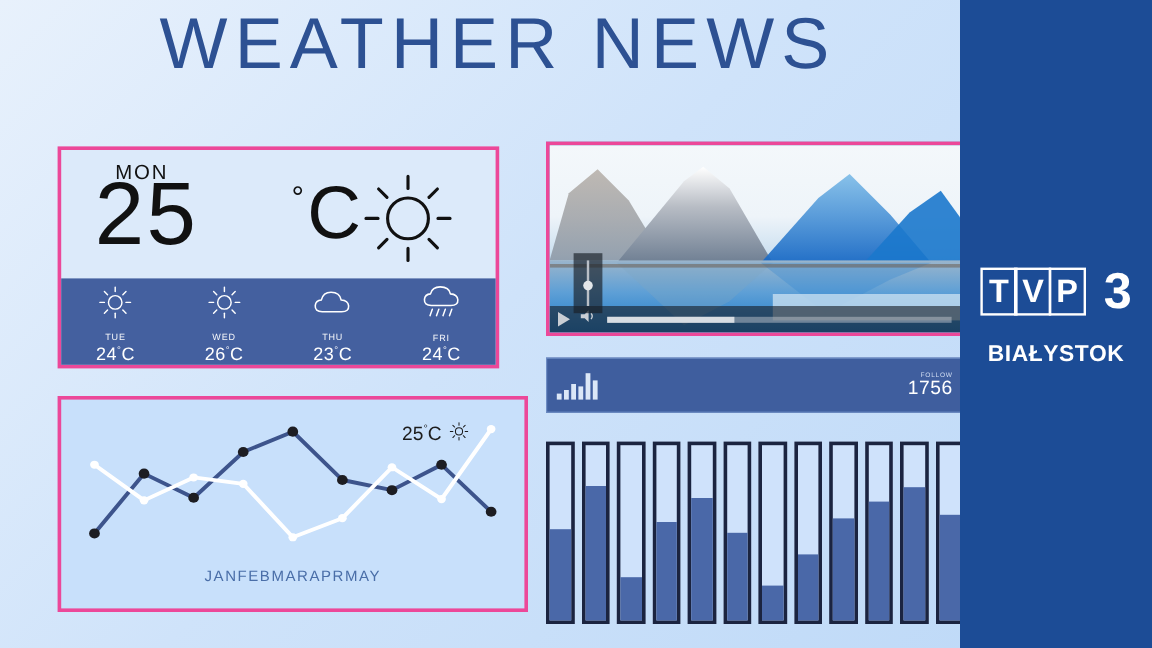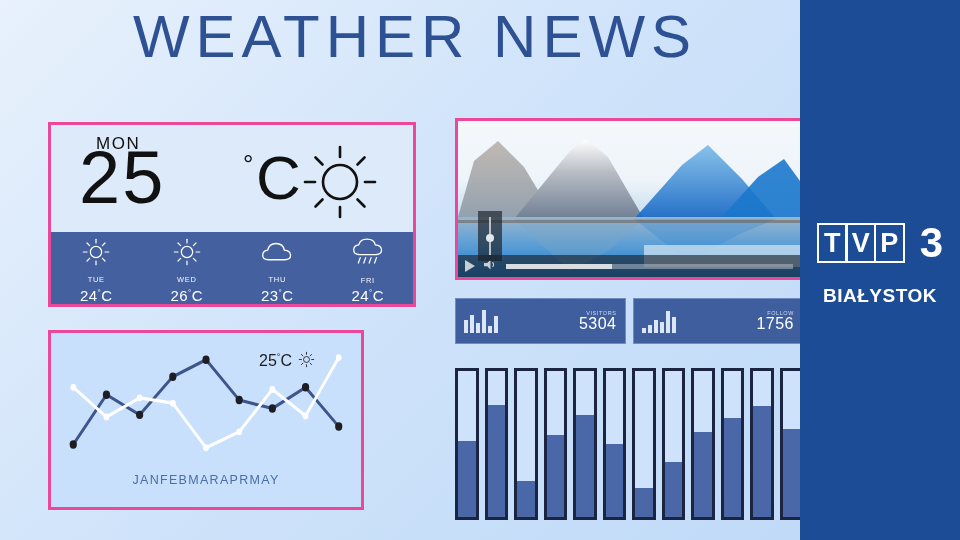--- a/index.html
+++ b/index.html
@@ -79,21 +79,21 @@
   }
   .fc-cell {
     flex:1; display:flex; flex-direction:column; align-items:center;
     justify-content:space-between; padding-top:5px; color:#fff;
   }
   .fc-day { font-size:7.5px; letter-spacing:.7px; margin-top:2px; opacity:.95; }
   .fc-temp { font-size:15px; margin-top:1px; letter-spacing:.4px; }
   .fc-temp sup { font-size:8px; vertical-align:super; }
 
   
-  #chart-card { left:48px; top:330px; width:316px; height:180px; background:#c8e0fb; }
+  #chart-card { left:48px; top:330px; width:392px; height:180px; background:#c8e0fb; }
   #chart-svg { position:absolute; left:0; top:0; width:100%; height:130px; }
   #chart-anno {
     position:absolute; right:46px; top:18px;
     font-size:16px; color:#1c1c1c; display:flex; align-items:center; gap:6px;
   }
   #chart-anno sup { font-size:9px; vertical-align:super; }
   #chart-xaxis {
     position:absolute; left:0; right:0; bottom:20px;
     display:flex; justify-content:center; padding:0 14px;
   }
@@ -332,34 +332,20 @@
     </div>
     <div id="progress-track">
       <div id="progress-fill"></div>
     </div>
   </div>
 </div>
 
 <div id="stats-row">
   <div class="stat-card">
     <div class="stat-bars">
-      <i style="height:55%"></i>
-        <i style="height:75%"></i>
-        <i style="height:40%"></i>
-      <i style="height:95%"></i>
-        <i style="height:30%"></i>
-        <i style="height:70%"></i>
-    </div>
-    <div class="stat-text">
-      <span class="stat-label">VISITORS</span>
-      <span class="stat-value">5304</span>
-    </div>
-  </div>
-  <div class="stat-card">
-    <div class="stat-bars">
       <i style="height:22%"></i>
         <i style="height:35%"></i>
         <i style="height:55%"></i>
       <i style="height:45%"></i>
         <i style="height:90%"></i>
         <i style="height:65%"></i>
     </div>
     <div class="stat-text">
       <span class="stat-label">FOLLOW</span>
       <span class="stat-value">1756</span>

